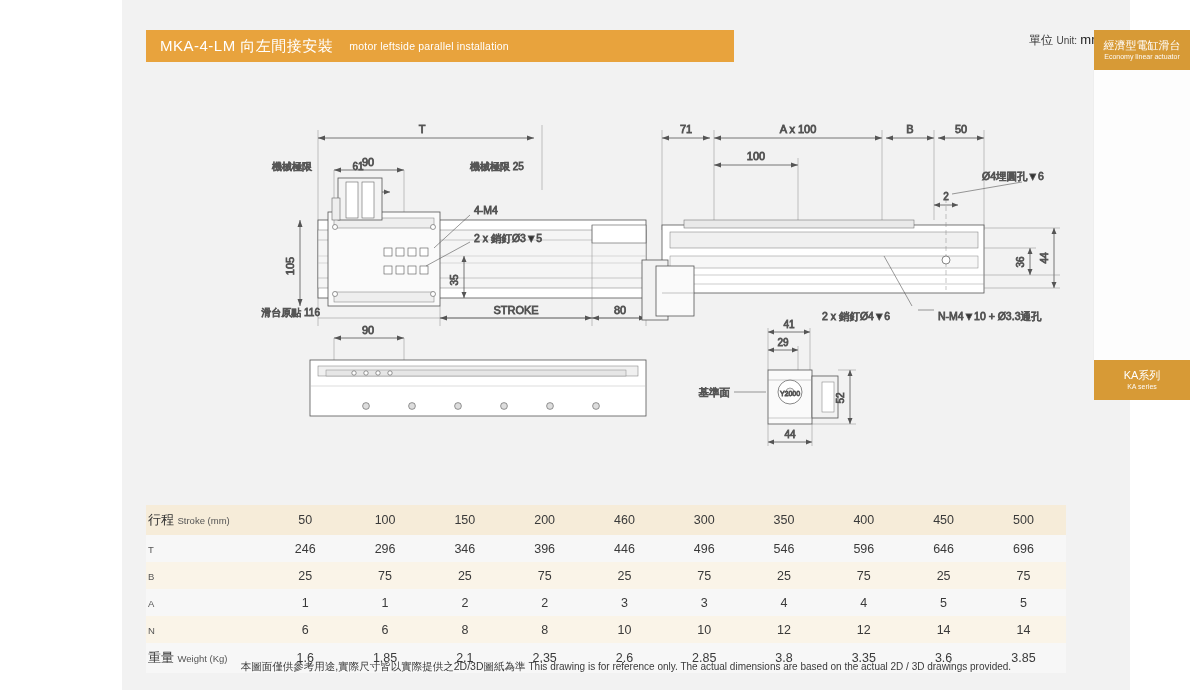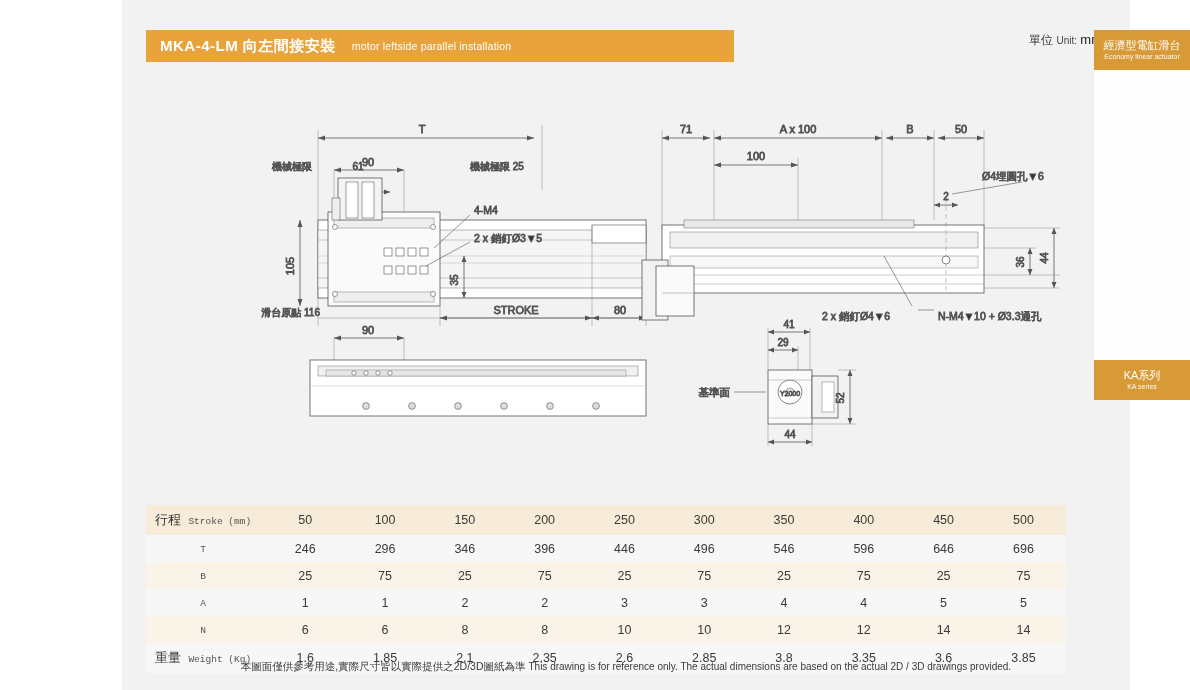--- a/index.html
+++ b/index.html
@@ -15,21 +15,21 @@
     background:#f2f2f2;
   }
   
   .title-bar{
     position:absolute;left:24px;top:30px;width:588px;height:32px;
     background:#e8a33d;
     display:flex;align-items:center;
     padding-left:14px;box-sizing:border-box;
   }
   .title-main{
-    color:#ffffff;font-size:15px;letter-spacing:.5px;font-weight:bold;
+    color:#ffffff;font-size:15px;letter-spacing:.5px;
   }
   .title-sub{
     color:#ffffff;font-size:10.5px;margin-left:16px;letter-spacing:.2px;
   }
   .unit-note{
     position:absolute;right:28px;top:32px;
     font-size:12px;color:#333;
   }
   .unit-note .u-small{font-size:10px;color:#444;}
   .unit-note .u-mm{font-size:13px;color:#222;}
@@ -65,21 +65,21 @@
     font-size:12.5px;color:#3a3a3a;
   }
   table td, table th{
     text-align:center;padding:6px 2px;font-weight:normal;
     border:0;
   }
   tr.r-odd{background:#faf4e8;}
   tr.r-even{background:#f7f7f7;}
   tr.r-head{background:#f6ecd9;}
   td.label{
-    text-align:center;padding-right:10px;width:110px;white-space:nowrap;font-family:Liberation Mono, monospace;
+    text-align:left;padding-right:10px;width:110px;white-space:nowrap;
   }
   td.label .cn{font-size:13px;color:#333;}
   td.label .en{font-size:9.5px;color:#555;}
   .footnote{
     position:absolute;left:0;top:660px;width:1008px;text-align:center;
     font-size:10.5px;color:#3a3a3a;
   }
   .footnote .cn{font-size:10.5px;}
   .footnote .en{font-size:10px;}
   text{font-family:"Liberation Sans", sans-serif;}
@@ -339,21 +339,21 @@
       <tbody>
         <tr class="r-head">
           <td class="label">
             <span class="cn">行程</span>
             <span class="en">Stroke (mm)</span>
           </td>
           <td>50</td>
           <td>100</td>
           <td>150</td>
           <td>200</td>
-          <td>250</td>
+          <td>460</td>
           <td>300</td>
           <td>350</td>
           <td>400</td>
           <td>450</td>
           <td>500</td>
         </tr>
         <tr class="r-even">
           <td class="label">
             <span class="cn"></span>
             <span class="en">T</span>

